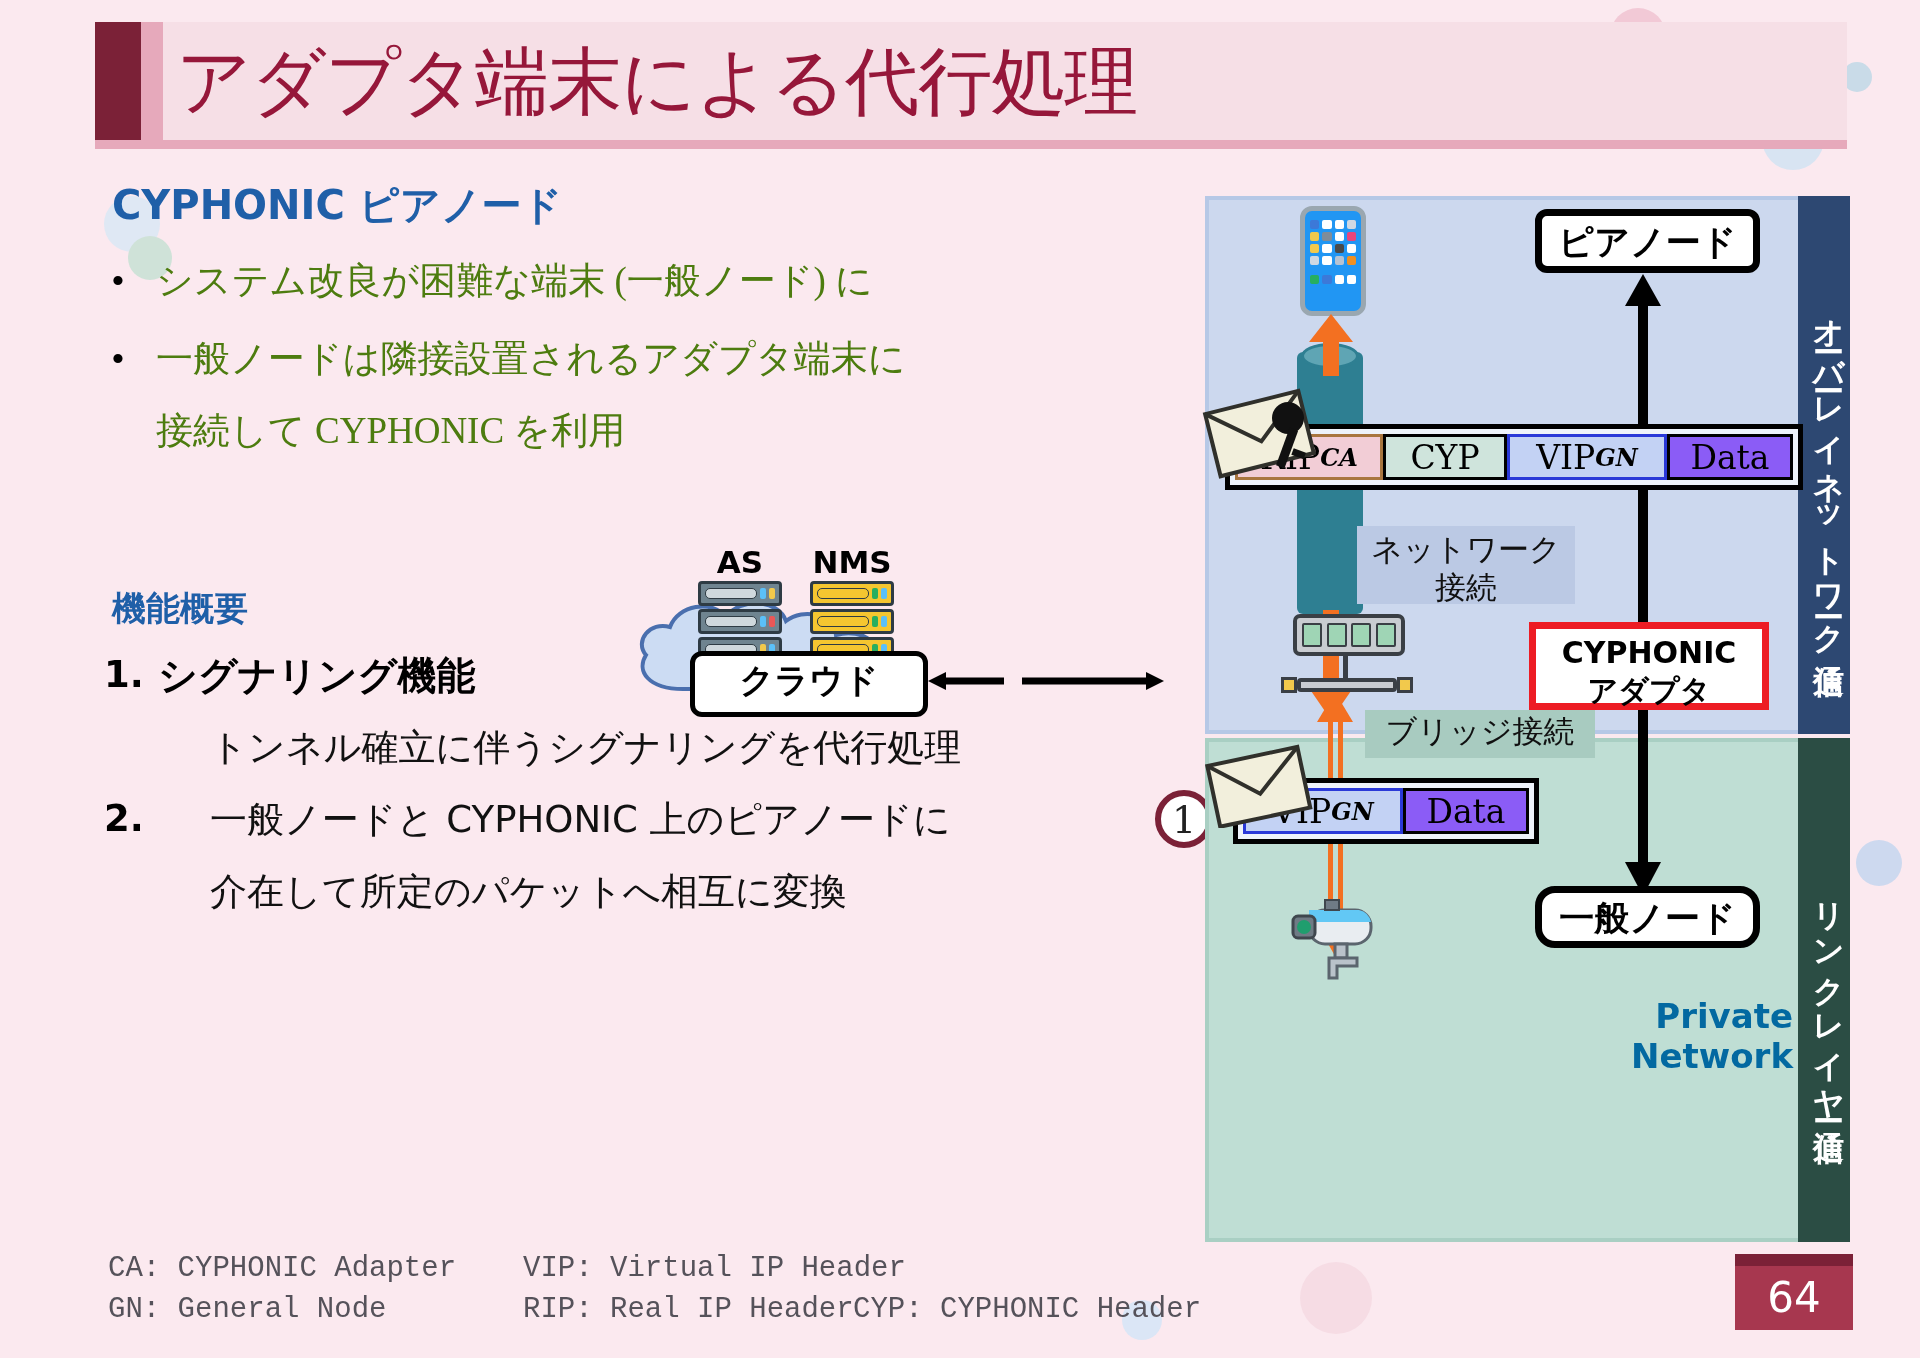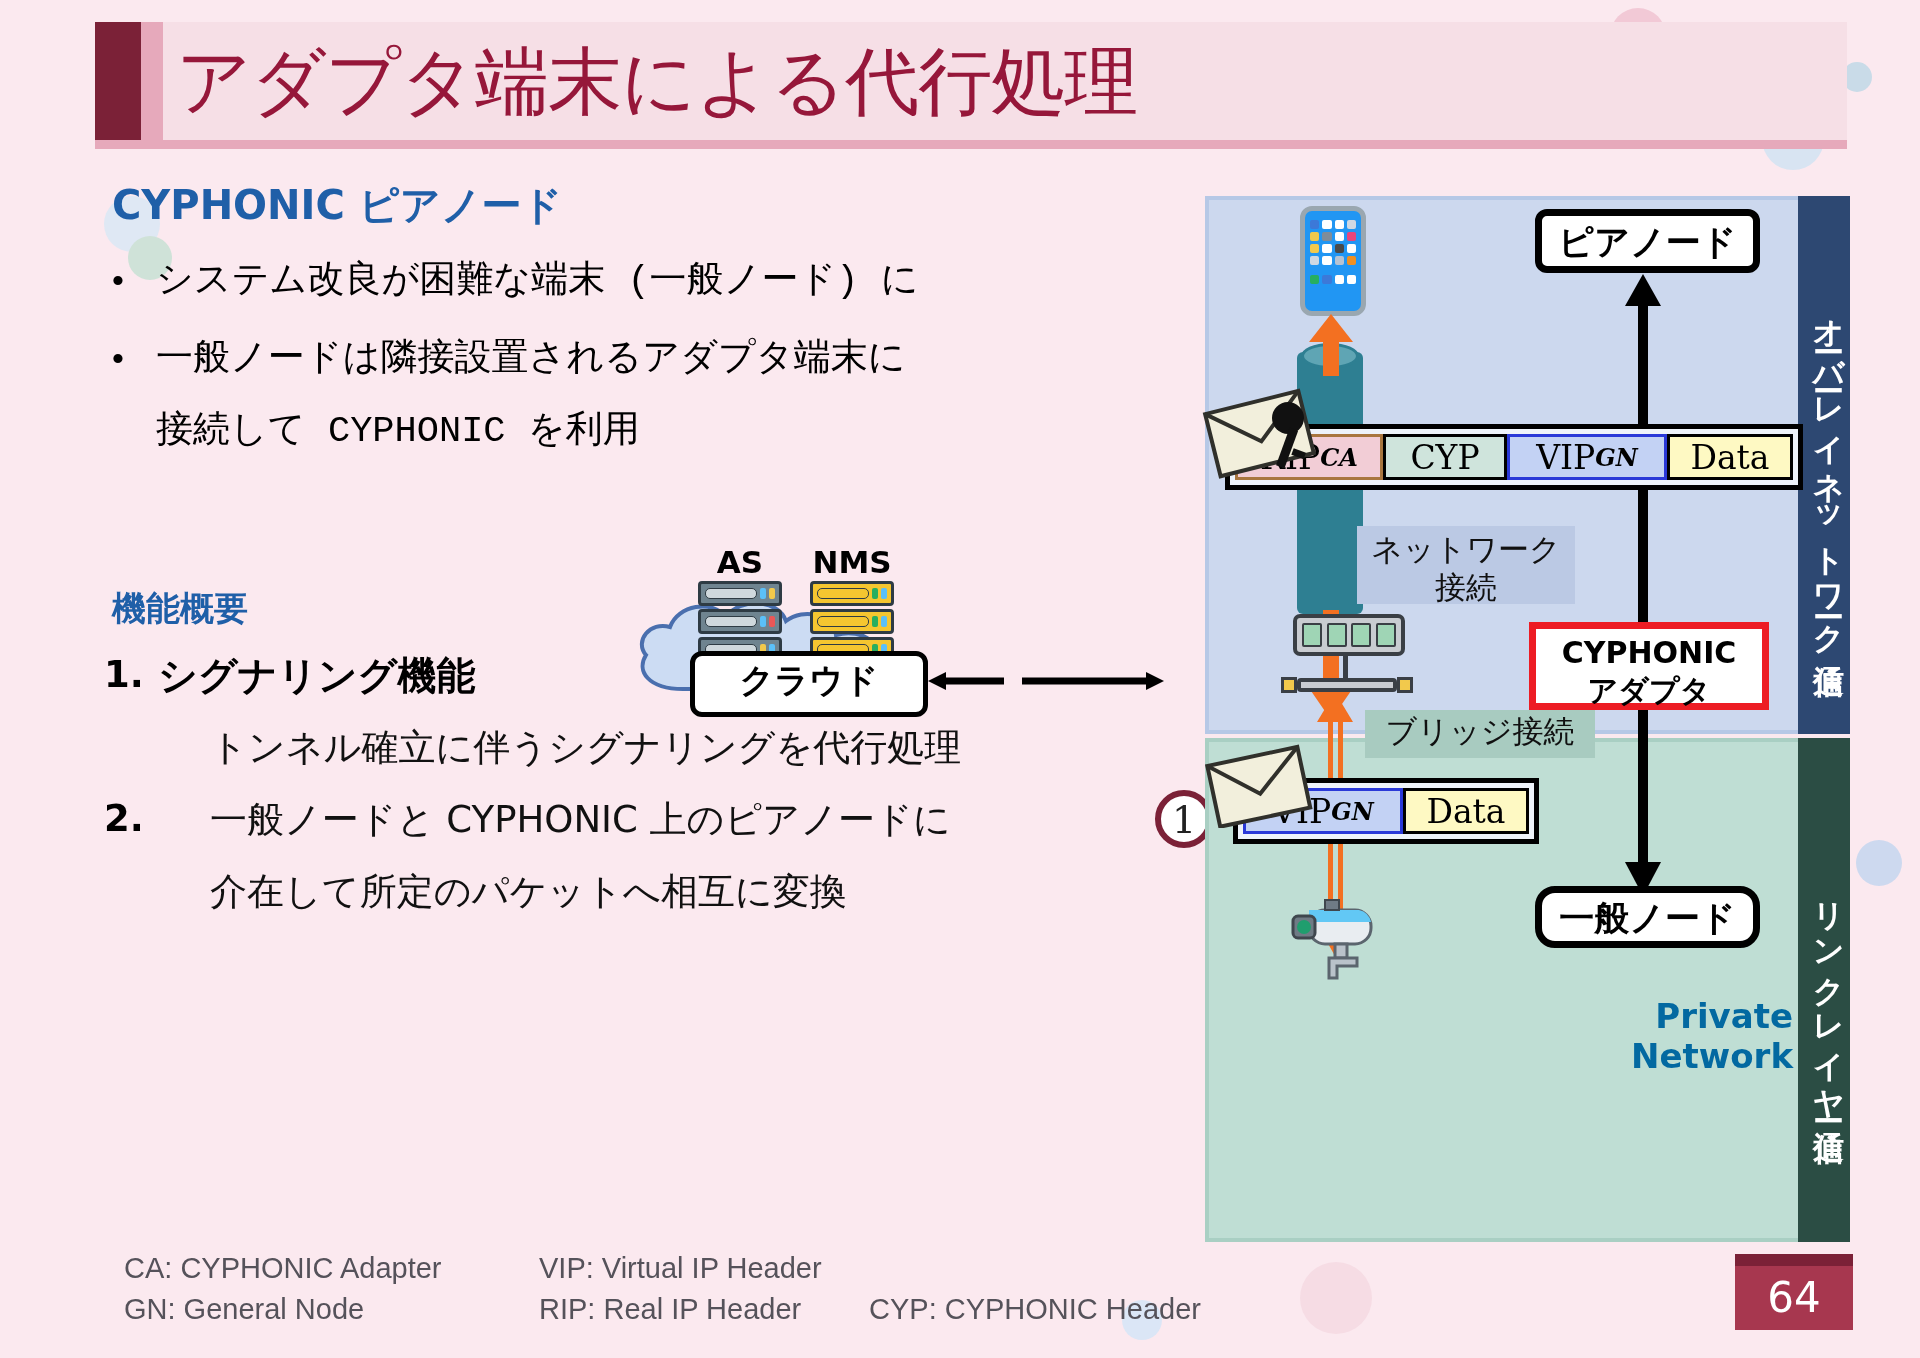--- a/index.html
+++ b/index.html
@@ -39,36 +39,36 @@
 
   
   .lead{position:absolute;left:112px;top:178px;font-size:40px;font-weight:bold;color:#1f5fa8;
         font-family:"DejaVu Sans","Liberation Sans",sans-serif;letter-spacing:0px;}
   .sec-head{position:absolute;left:112px;top:586px;font-size:34px;font-weight:bold;color:#1f5fa8;
         font-family:"DejaVu Sans","Liberation Sans",sans-serif;}
 
   .bullets{position:absolute;left:112px;top:245px;width:860px;}
   .b-row{display:flex;align-items:flex-start;margin-bottom:6px;}
   .b-mark{width:44px;flex:none;font-size:34px;line-height:70px;color:#000;text-align:left;}
-  .b-lines{font-size:37px;line-height:72px;color:#000000;
-           font-family:Liberation Mono, monospace;}
+  .b-lines{font-size:37px;line-height:72px;color:#4d7c0f;
+           font-family:Liberation Serif, serif;}
   .b-lines div{white-space:nowrap;}
 
   .numlist{position:absolute;left:104px;top:640px;width:900px;}
   .n-row{display:flex;align-items:flex-start;}
   .n-mark{width:54px;flex:none;font-size:37px;line-height:70px;font-weight:bold;color:#000;
           font-family:"DejaVu Sans","Liberation Sans",sans-serif;}
   .n-body{font-family:"DejaVu Sans","Liberation Sans",sans-serif;}
   .n-title{font-size:39px;line-height:72px;font-weight:bold;color:#000;white-space:nowrap;}
   .n-desc{font-size:37px;line-height:72px;color:#111;white-space:nowrap;}
   .n-desc.indent{padding-left:52px;}
 
   
   .footnotes{position:absolute;left:108px;top:1248px;color:#55525a;
-             font-size:29px;line-height:41px;font-family:Liberation Sans, sans-serif;margin-left:16px;}
+             font-size:29px;line-height:41px;font-family:Liberation Mono, monospace;}
   .fn-row{display:flex;white-space:nowrap;}
   .fn-c1{width:415px;flex:none;}
   .fn-c2{width:330px;flex:none;}
   .fn-c3{flex:none;}
 
   
   .pagebar{position:absolute;left:1735px;top:1254px;width:118px;height:12px;background:#7b2137;}
   .pagebox{position:absolute;left:1735px;top:1266px;width:118px;height:64px;background:#a7374f;}
   .pagenum{position:absolute;left:1735px;top:1266px;width:118px;height:64px;color:#fff;
            font-size:42px;line-height:64px;text-align:center;
@@ -140,21 +140,21 @@
   
   .packet{position:absolute;background:#eef3fa;border:5px solid #000;display:flex;box-sizing:border-box;padding:5px;}
   .packet.top{left:20px;top:228px;height:66px;}
   .packet.bot{left:28px;top:582px;height:66px;}
   .cell{display:flex;align-items:center;justify-content:center;box-sizing:border-box;
         font-size:33px;color:#000;font-family:"DejaVu Serif","Liberation Serif",serif;}
   .cell .sub{font-size:24px;font-style:italic;font-weight:bold;}
   .c-rip{width:148px;background:#f2cdd6;border:3px solid #a9763f;}
   .c-cyp{width:124px;background:#cfe4dc;border:3px solid #000;}
   .c-vip{width:160px;background:#c3d2f4;border:3px solid #2a39d8;}
-  .c-data{width:126px;background:#fef9c3;border:3px solid #000;}
+  .c-data{width:126px;background:#8b5cf6;border:3px solid #000;}
   .packet.bot .c-vip{width:160px;}
   .packet.bot .c-data{width:126px;}
 
   
   .tunnel{position:absolute;left:92px;top:156px;width:66px;height:262px;
           background:#2e7f92;border-radius:6px;}
   .tunnel .cap{position:absolute;left:4px;top:-9px;width:58px;height:26px;border-radius:50%;
                background:#5fa5b4;border:3px solid #2e7f92;box-sizing:border-box;}
 
   .phone{position:absolute;left:95px;top:10px;width:66px;height:110px;

